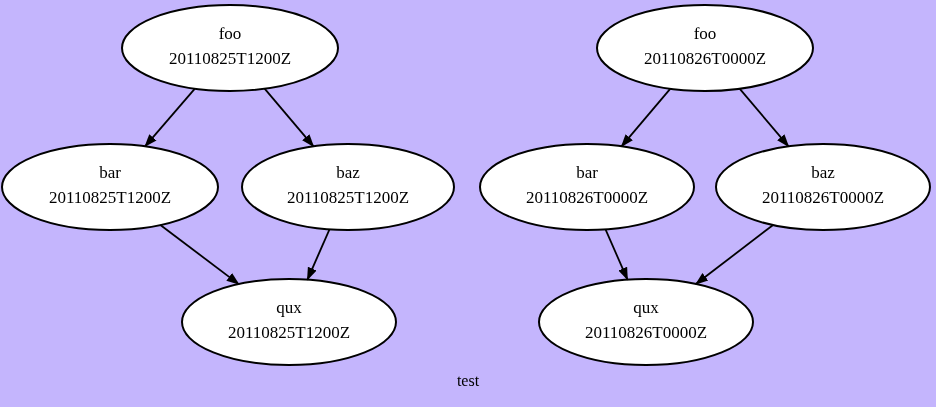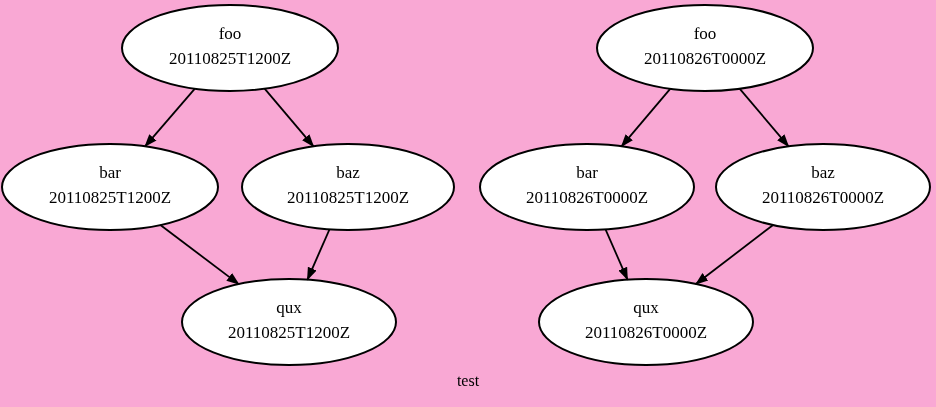--- a/index.html
+++ b/index.html
@@ -4,21 +4,21 @@
 <style>
   html, body {
     margin: 0;
     padding: 0;
     background: #ffffff;
   }
   .canvas-wrap {
     position: relative;
     width: 936px;
     height: 407px;
-    background: #f9a8d4;
+    background: #c4b5fd;
     overflow: hidden;
   }
   .node-ellipse {
     fill: #ffffff;
     stroke: #000000;
     stroke-width: 2;
   }
   .edge {
     stroke: #000000;
     stroke-width: 1.8;

